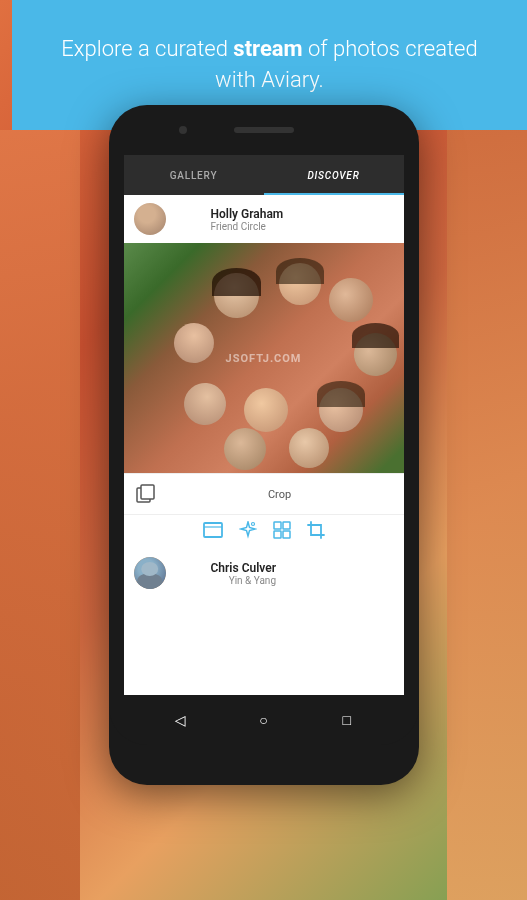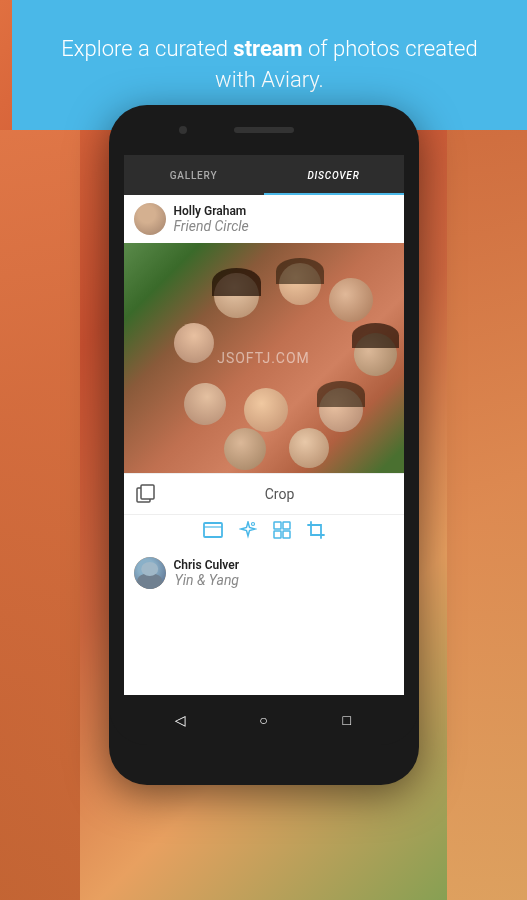--- a/index.html
+++ b/index.html
@@ -163,50 +163,50 @@
       justify-content: center;
     }
     .avatar-img {
       width: 100%;
       height: 100%;
       background: radial-gradient(circle at 40% 35%, #d4b090 30%, #a0806a 100%);
     }
     .post-user-info {
       display: flex;
       flex-direction: column;
+      margin-left: 37px;
     }
     .post-username {
       font-size: 12px;
       font-weight: 600;
       color: #222;
     }
     .post-circle {
-      font-size: 14px;
+      font-size: 10px;
       color: #888;
-      font-style: italic;
     }
 
     
     .post-image {
       width: 100%;
       height: 230px;
       background: linear-gradient(160deg, #6a9a5a 0%, #c05030 40%, #8a6040 60%, #d08060 80%, #c04830 100%);
       position: relative;
       overflow: hidden;
     }
 
     
     .watermark {
       position: absolute;
       top: 50%;
       left: 50%;
       transform: translate(-50%, -50%);
       color: rgba(255,255,255,0.5);
-      font-size: 14px;
-      font-weight: 400;
+      font-size: 11px;
+      font-weight: 700;
       letter-spacing: 1px;
       white-space: nowrap;
     }
 
     
     .post-actions {
       padding: 8px 10px;
       border-top: 1px solid #eee;
       display: flex;
       align-items: center;
@@ -214,21 +214,21 @@
     }
     .action-icon-main {
       width: 24px;
       height: 24px;
       display: flex;
       align-items: center;
       justify-content: center;
       flex-shrink: 0;
     }
     .crop-label {
-      font-size: 14px;
+      font-size: 11px;
       color: #555;
       flex: 1;
       text-align: center;
     }
 
     
     .tools-row {
       padding: 6px 10px 8px;
       display: flex;
       align-items: center;

